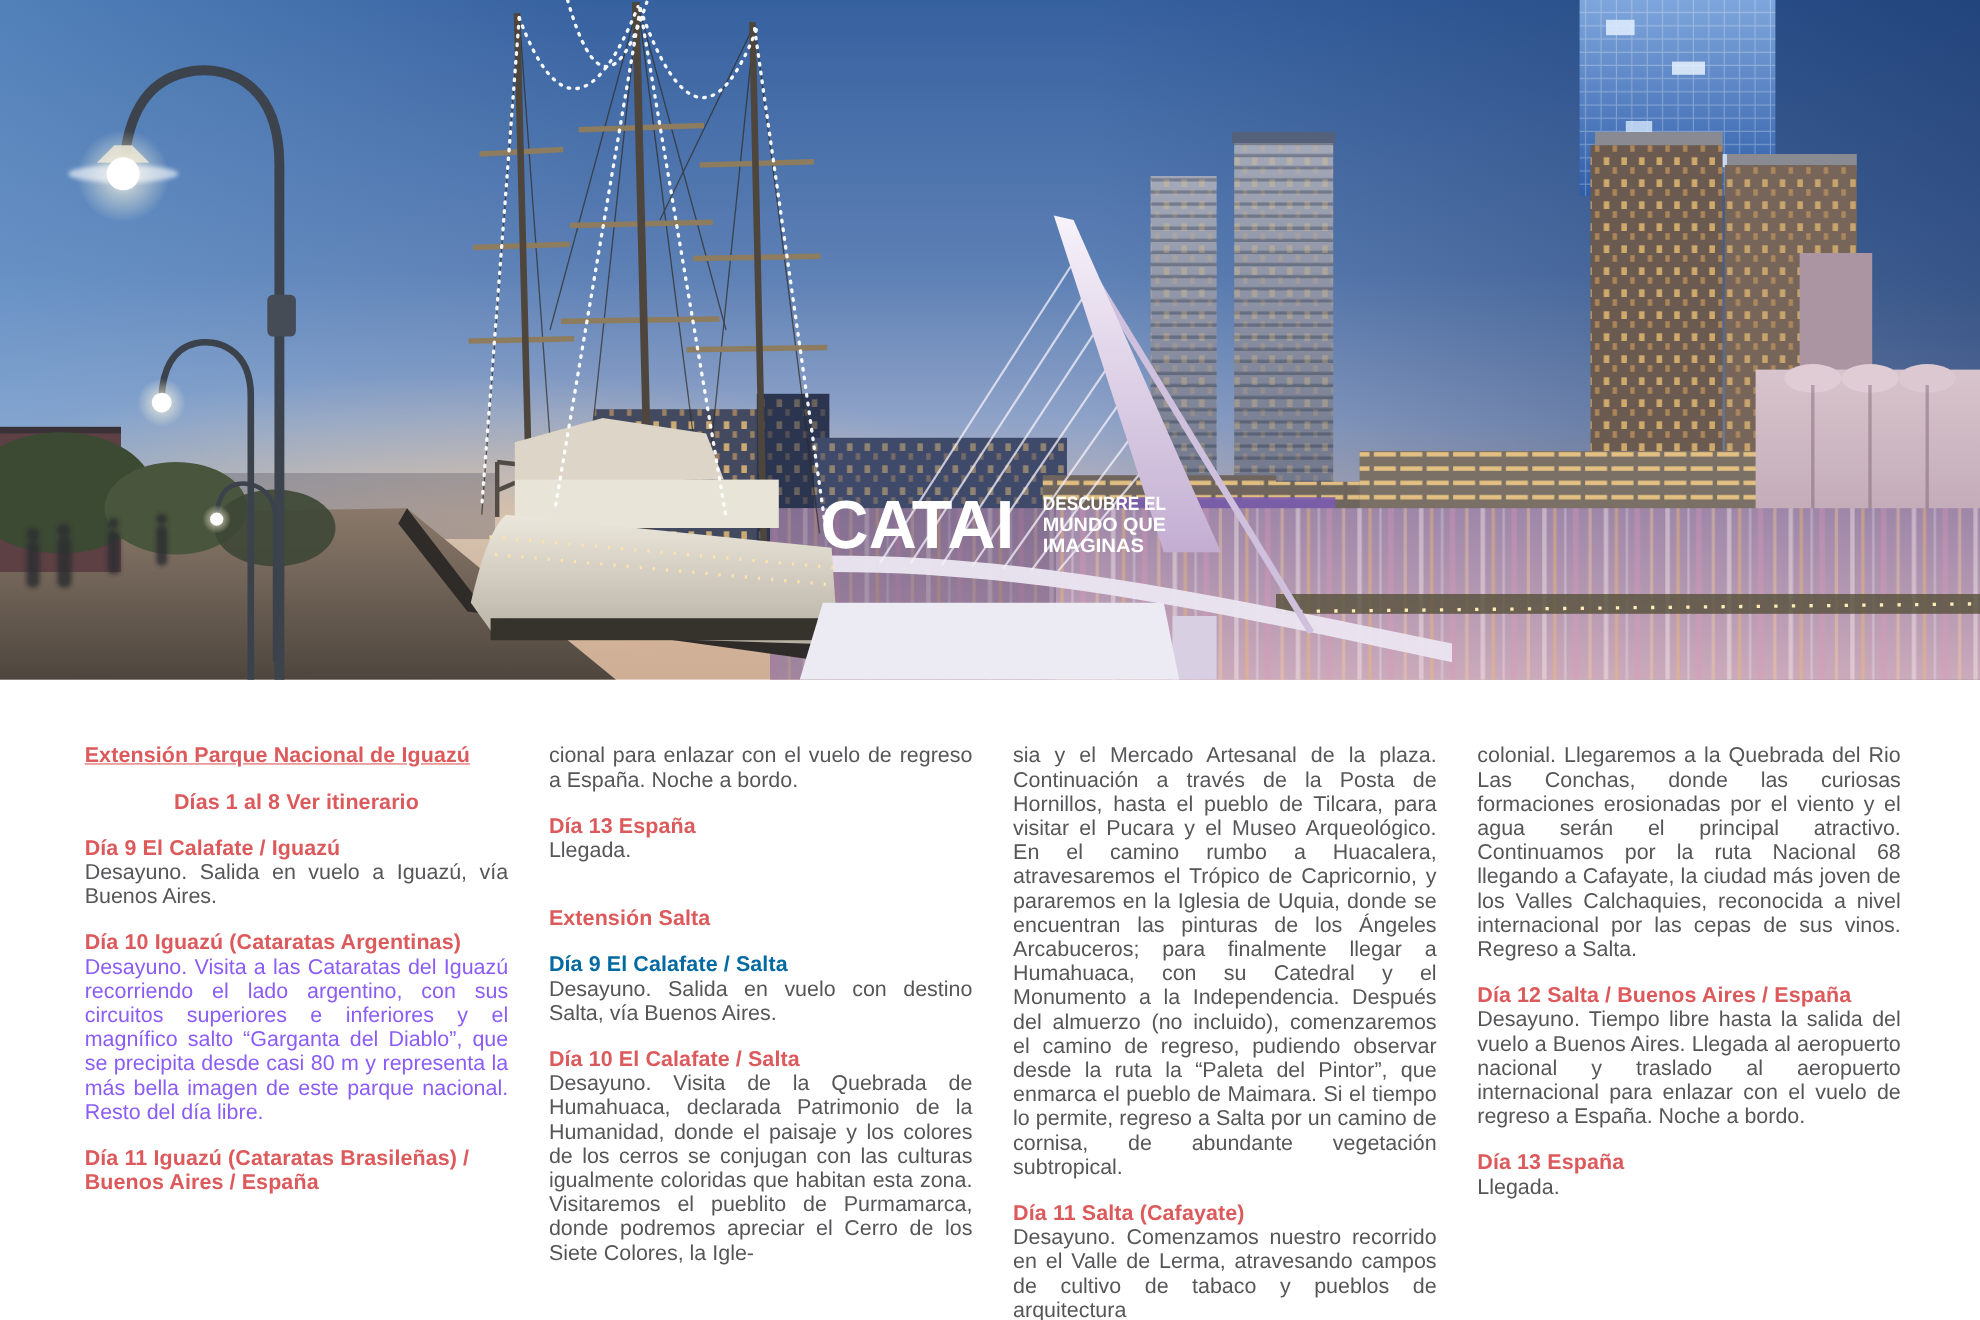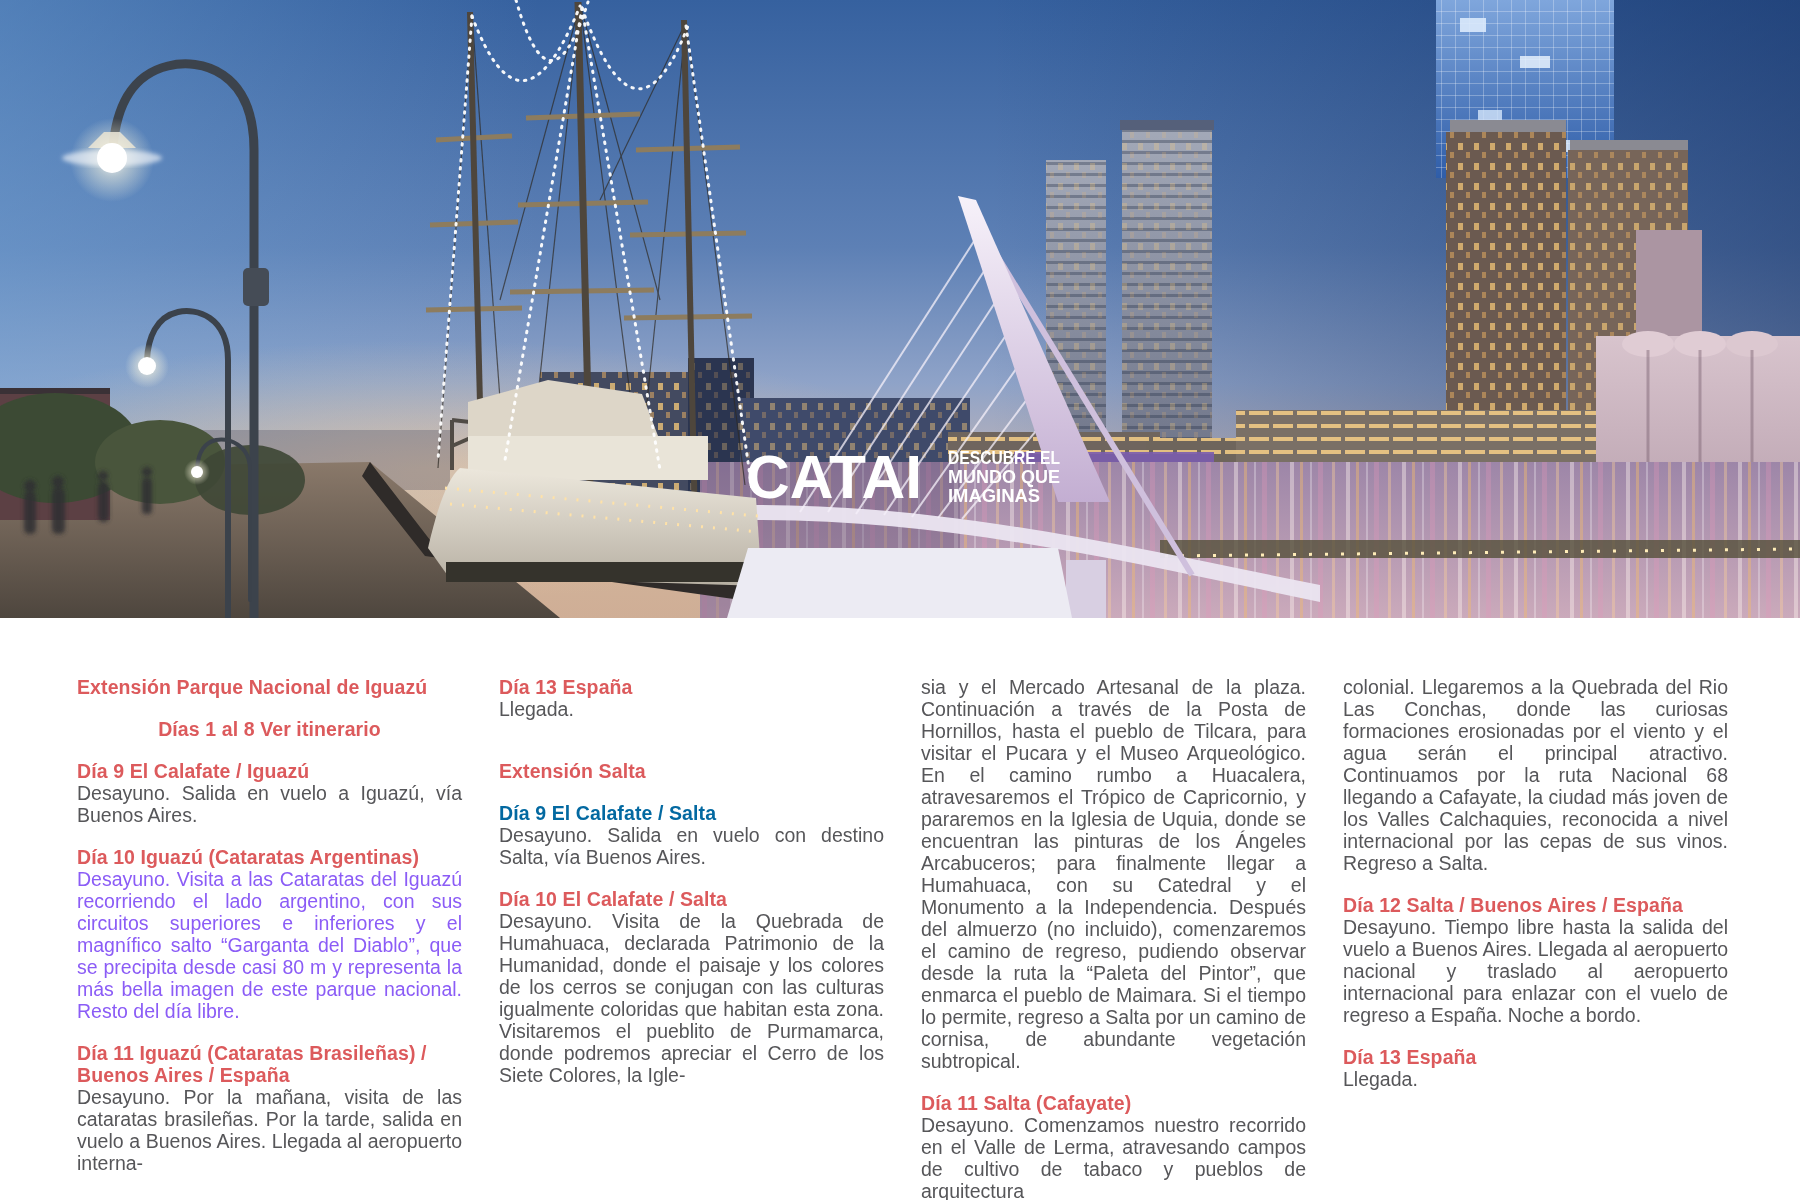--- a/index.html
+++ b/index.html
@@ -286,30 +286,30 @@
         <text x="948" y="502" textLength="92" lengthAdjust="spacingAndGlyphs">IMAGINAS</text>
       </g>
     </g>
 
     <polygon points="748,548 1058,548 1072,618 727,618" fill="#ecebf3"></polygon>
   </svg>
   </div>
 
   <div class="content" id="cols">
       <div class="col">
-        <p class="heading" style="color: rgb(220, 90, 92);">Extensión Parque Nacional de Iguazú</p>
+        <p class="heading" style="color: rgb(220, 90, 92); text-decoration: underline;">Extensión Parque Nacional de Iguazú</p>
         <p class="heading" style="color: rgb(220, 90, 92); text-align: center;">Días 1 al 8 Ver itinerario</p>
         <p class="heading" style="color: rgb(220, 90, 92);">Día 9 El Calafate / Iguazú</p>
         <p class="body tight" style="color: rgb(86, 86, 89);">Desayuno. Salida en vuelo a Iguazú, vía Buenos Aires.</p>
         <p class="heading" style="color: rgb(220, 90, 92);">Día 10 Iguazú (Cataratas Argentinas)</p>
         <p class="body tight" style="color: #8b5cf6;">Desayuno. Visita a las Cataratas del Iguazú recorriendo el lado argentino, con sus circuitos superiores e inferiores y el magnífico salto “Garganta del Diablo”, que se precipita desde casi 80 m y representa la más bella imagen de este parque nacional. Resto del día libre.</p>
         <p class="heading" style="color: rgb(220, 90, 92);">Día 11 Iguazú (Cataratas Brasileñas) / Buenos Aires / España</p>
-        <p class="body tight" style="color: rgb(86, 86, 89);">Desayuno. Por la mañana, visita de las cataratas brasileñas. Por la tarde, salida en vuelo a Buenos Aires. Llegada al aeropuerto interna-</p>
       </div>
       <div class="col">
+        <p class="body" style="color: rgb(86, 86, 89);">cional para enlazar con el vuelo de regreso a España. Noche a bordo.</p>
         <p class="heading" style="color: rgb(220, 90, 92);">Día 13 España</p>
         <p class="body tight" style="color: rgb(86, 86, 89);">Llegada.</p>
         <p class="heading section" style="color: rgb(220, 90, 92);">Extensión Salta</p>
         <p class="heading" style="color: #0369a1;">Día 9 El Calafate / Salta</p>
         <p class="body tight" style="color: rgb(86, 86, 89);">Desayuno. Salida en vuelo con destino Salta, vía Buenos Aires.</p>
         <p class="heading" style="color: rgb(220, 90, 92);">Día 10 El Calafate / Salta</p>
         <p class="body tight" style="color: rgb(86, 86, 89);">Desayuno. Visita de la Quebrada de Humahuaca, declarada Patrimonio de la Humanidad, donde el paisaje y los colores de los cerros se conjugan con las culturas igualmente coloridas que habitan esta zona. Visitaremos el pueblito de Purmamarca, donde podremos apreciar el Cerro de los Siete Colores, la Igle-</p>
       </div>
       <div class="col">
         <p class="body" style="color: rgb(86, 86, 89);">sia y el Mercado Artesanal de la plaza. Continuación a través de la Posta de Hornillos, hasta el pueblo de Tilcara, para visitar el Pucara y el Museo Arqueológico. En el camino rumbo a Huacalera, atravesaremos el Trópico de Capricornio, y pararemos en la Iglesia de Uquia, donde se encuentran las pinturas de los Ángeles Arcabuceros; para finalmente llegar a Humahuaca, con su Catedral y el Monumento a la Independencia. Después del almuerzo (no incluido), comenzaremos el camino de regreso, pudiendo observar desde la ruta la “Paleta del Pintor”, que enmarca el pueblo de Maimara. Si el tiempo lo permite, regreso a Salta por un camino de cornisa, de abundante vegetación subtropical.</p>

